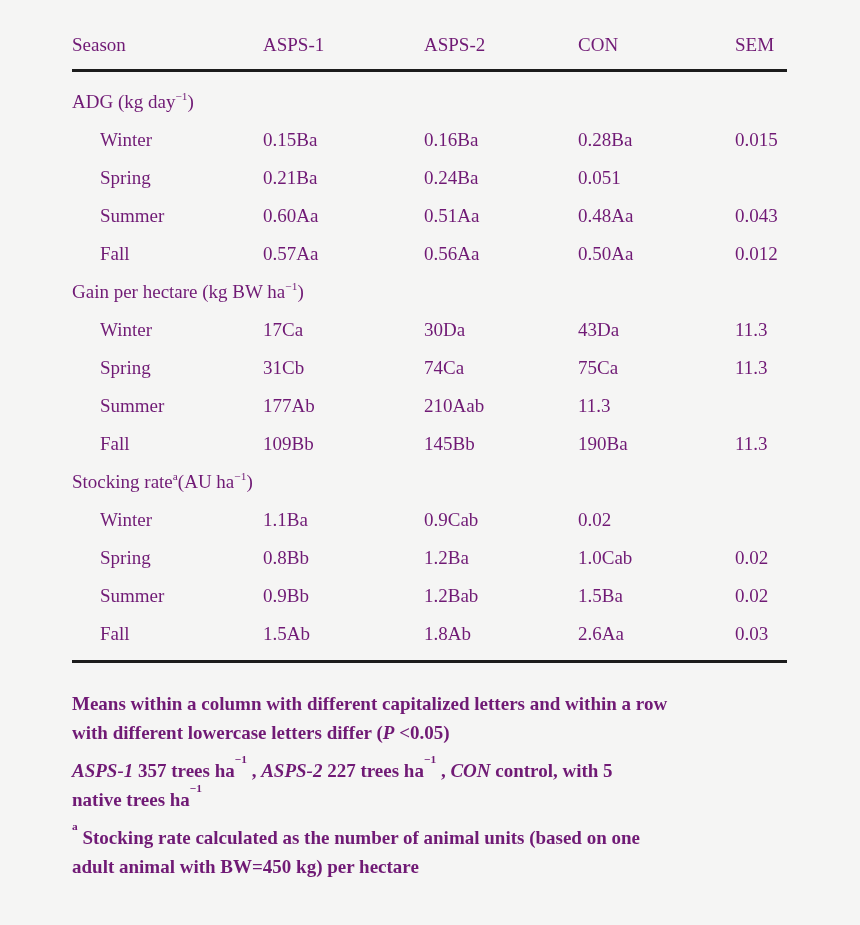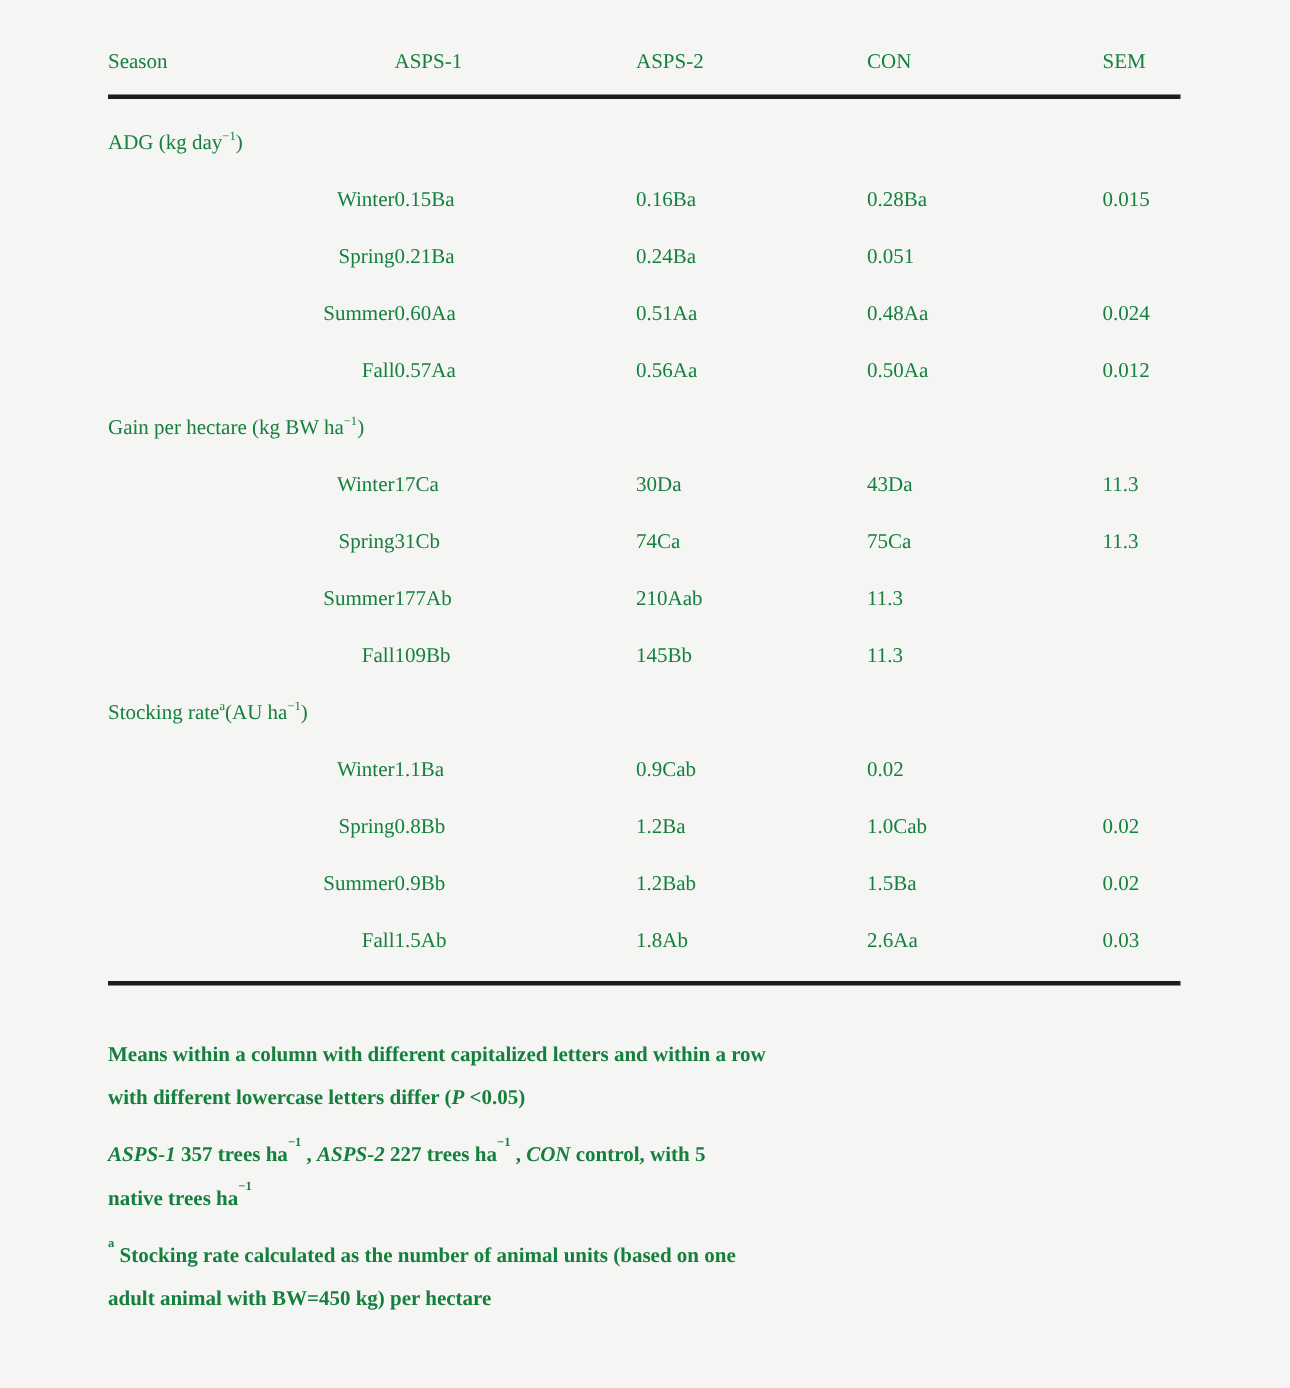--- a/index.html
+++ b/index.html
@@ -1,43 +1,43 @@
 <!DOCTYPE html>
 <html><head>
 <meta charset="utf-8">
 <style>
   html,body{margin:0;padding:0;}
   body{background:#f5f5f4;}
   .page{
     position:relative;
     width:860px;height:925px;
     background:#f5f5f4;
-    color:#15803d;
+    color:#701a75;
     font-family:"Liberation Serif","DejaVu Serif",serif;
-    font-size:14px;
+    font-size:19px;
     overflow:hidden;
   }
   .table{position:absolute;left:72px;top:0;width:715px;}
   .grid-row{
     display:grid;
     grid-template-columns:191px 161px 154px 157px 52px;
     align-items:center;
   }
   .header-row{
     padding:34px 0 13px 0;
     border-bottom:3px solid #1c1c1c;
   }
   .tbody{
     padding-top:11px;
     padding-bottom:7px;
     border-bottom:3px solid #1c1c1c;
   }
   .section-label{height:38px;display:flex;align-items:center;}
   .data-row{height:38px;}
-  .season-cell{padding-left:28px;text-align:right;}
+  .season-cell{padding-left:28px;}
   sup{
     font-size:60%;
     line-height:0;
     position:relative;
     top:-0.55em;
     letter-spacing:0;
   }
   i{font-style:italic;}
   .footnotes{
     position:absolute;
@@ -81,21 +81,21 @@
         <span class="season-cell">Spring</span>
         <span>0.21Ba</span>
         <span>0.24Ba</span>
         <span>0.051</span>
       </div>
       <div class="grid-row data-row">
         <span class="season-cell">Summer</span>
         <span>0.60Aa</span>
         <span>0.51Aa</span>
         <span>0.48Aa</span>
-        <span>0.024</span>
+        <span>0.043</span>
       </div>
       <div class="grid-row data-row">
         <span class="season-cell">Fall</span>
         <span>0.57Aa</span>
         <span>0.56Aa</span>
         <span>0.50Aa</span>
         <span>0.012</span>
       </div>
 
       <div class="section-label">
@@ -120,20 +120,21 @@
       <div class="grid-row data-row">
         <span class="season-cell">Summer</span>
         <span>177Ab</span>
         <span>210Aab</span>
         <span>11.3</span>
       </div>
       <div class="grid-row data-row">
         <span class="season-cell">Fall</span>
         <span>109Bb</span>
         <span>145Bb</span>
+        <span>190Ba</span>
         <span>11.3</span>
       </div>
 
       <div class="section-label">
           <span>Stocking rate</span>
           <sup>a</sup>
           <span> (AU ha</span>
           <sup>−1</sup>
           <span>)</span>
         </div>

